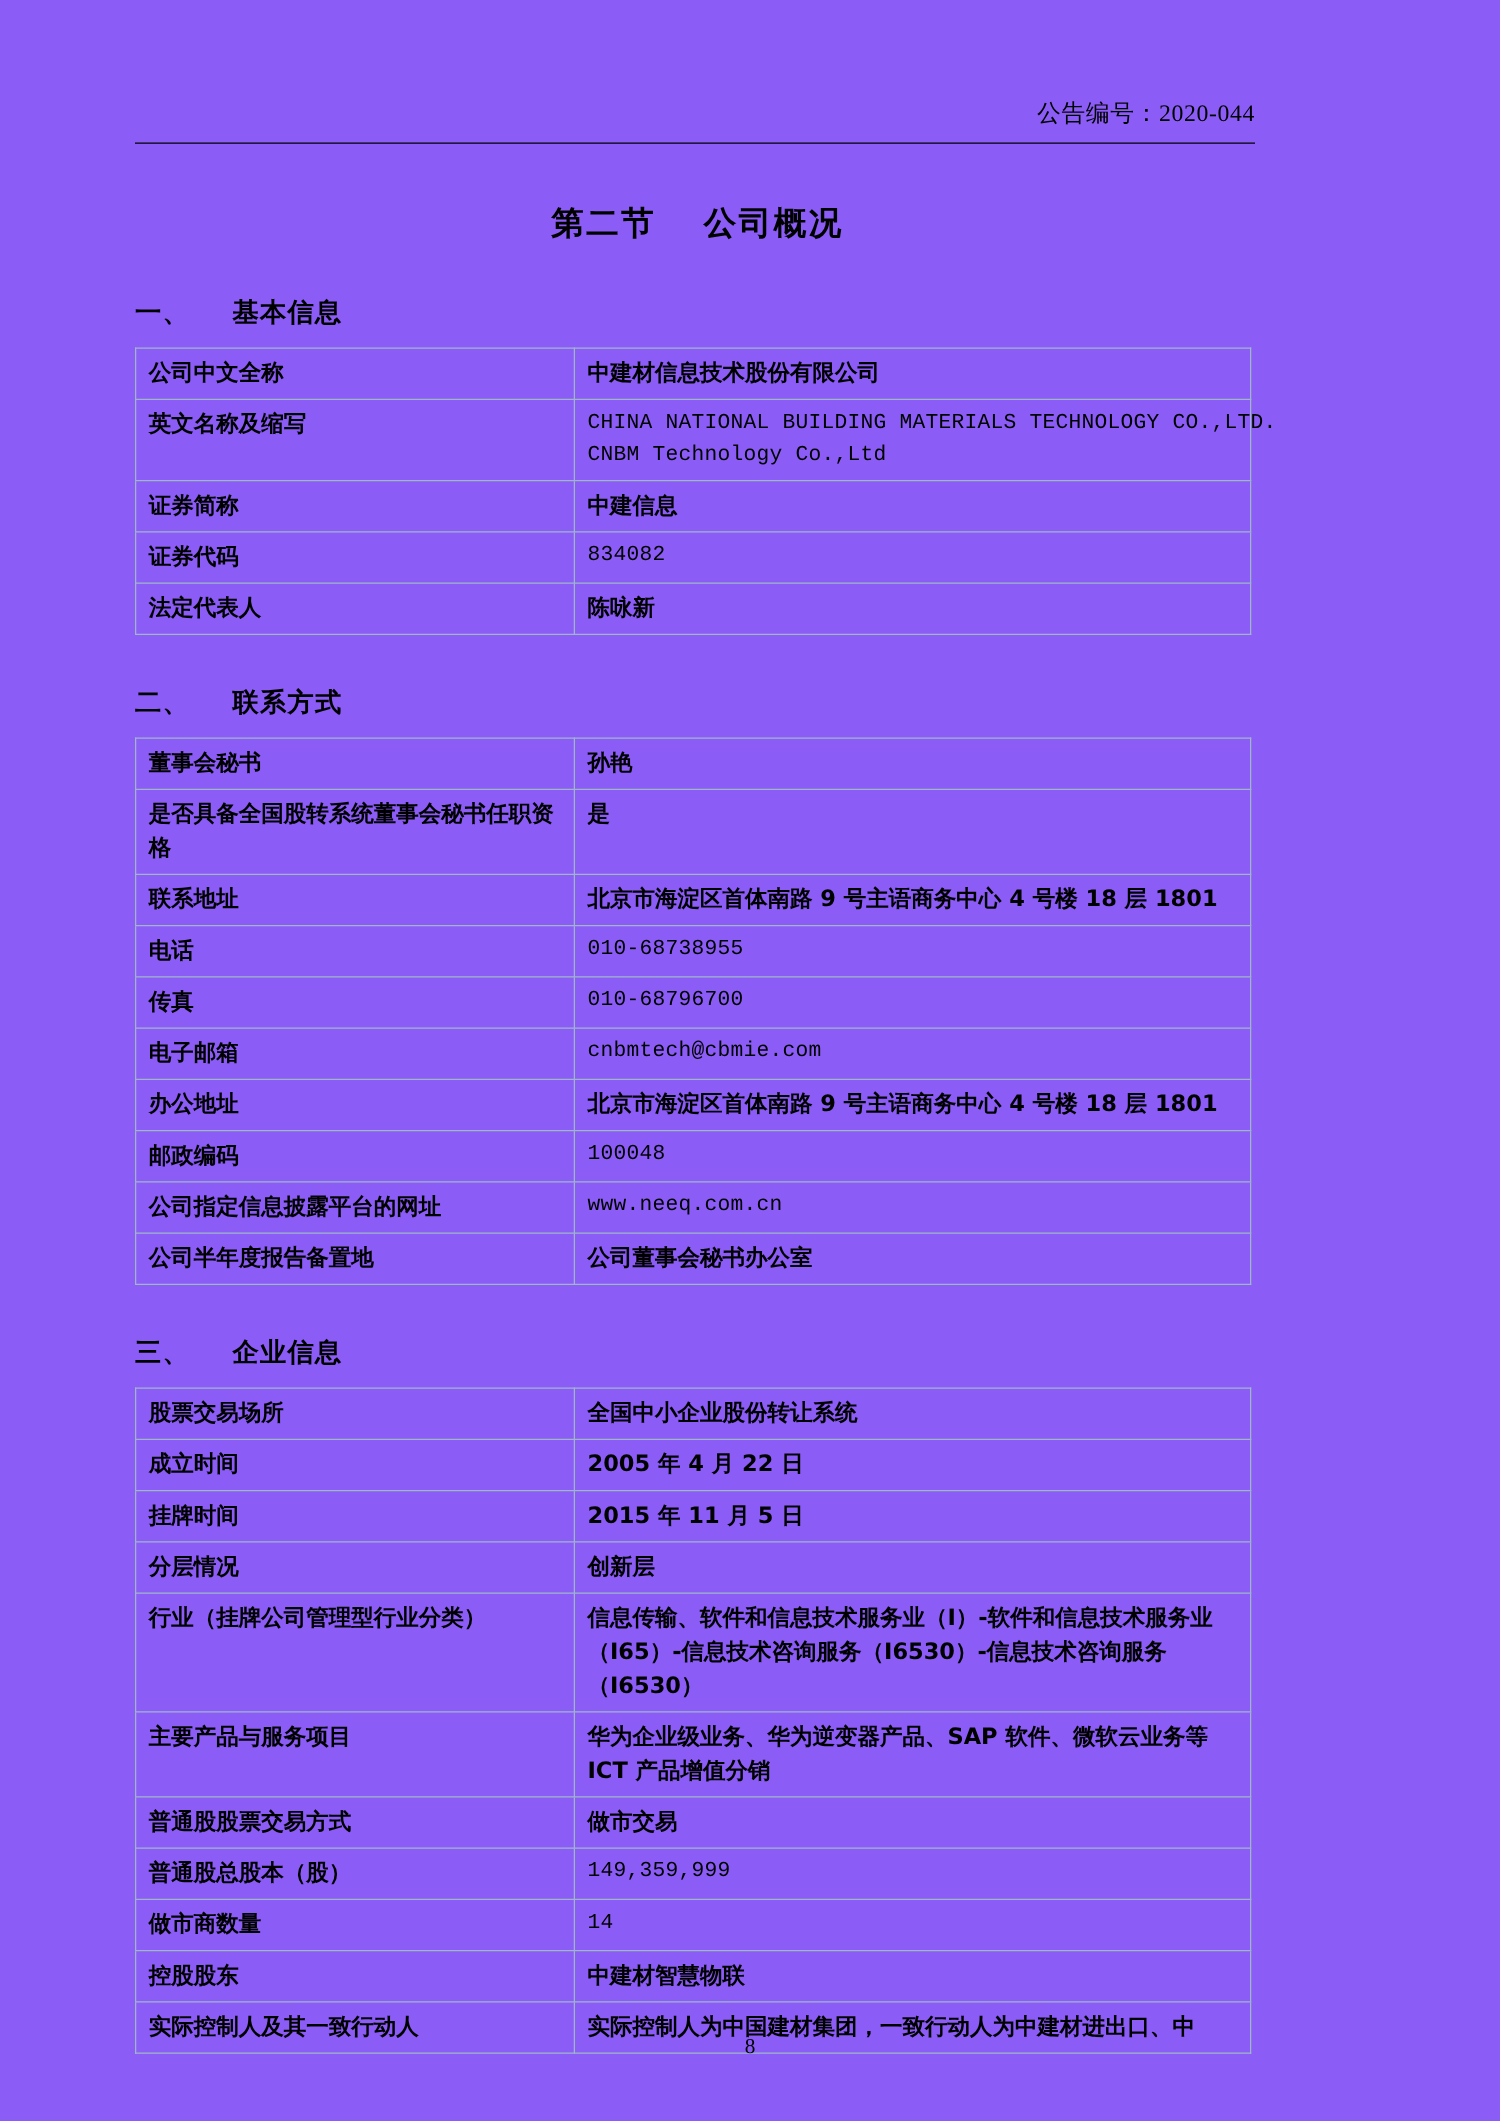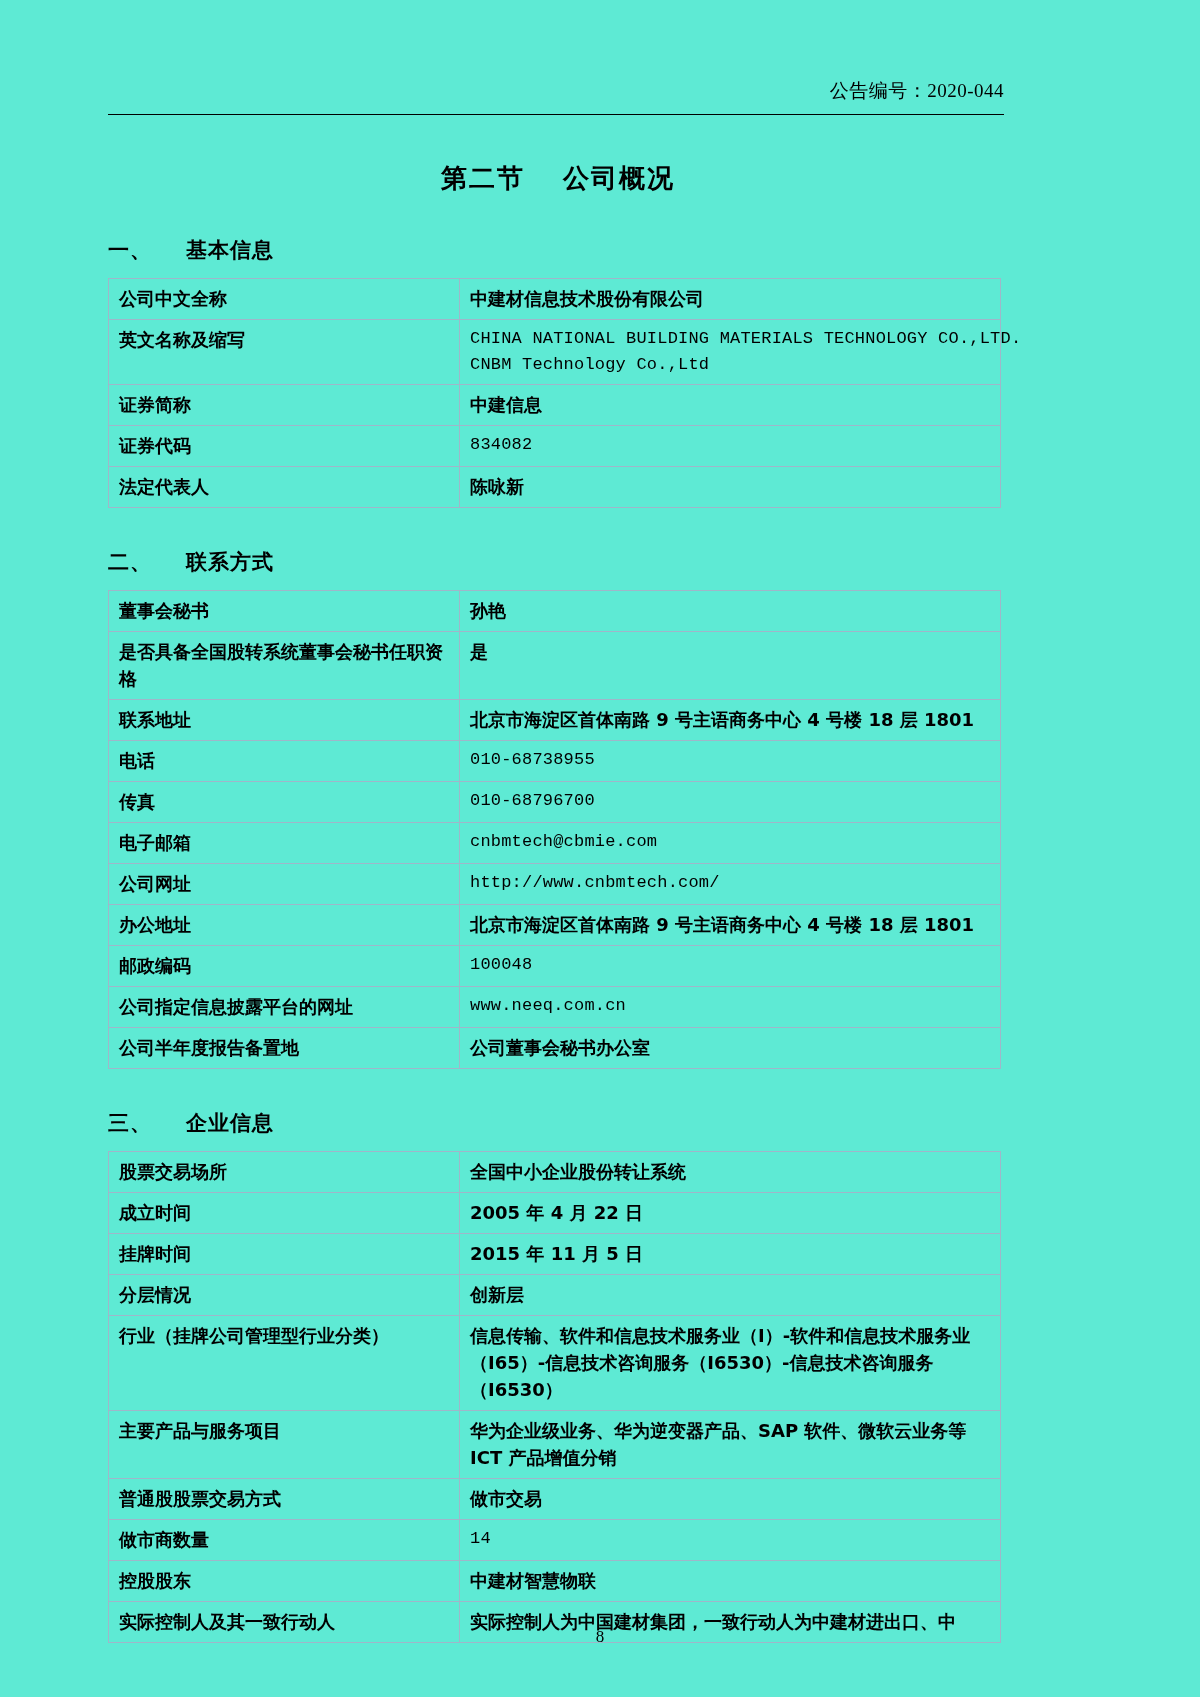--- a/index.html
+++ b/index.html
@@ -4,21 +4,21 @@
 <style>
   html, body {
     margin: 0;
     padding: 0;
     background: #ffffff;
   }
   .page {
     width: 1200px;
     height: 1697px;
     position: relative;
-    background: #5eead4;
+    background: #8b5cf6;
     font-family: "Liberation Serif", "DejaVu Serif", serif;
     color: #000000;
     box-sizing: border-box;
     overflow: hidden;
   }
   .content {
     position: absolute;
     left: 108px;
     top: 0;
     width: 900px;
@@ -165,24 +165,20 @@
         </tr>
         <tr>
           <td class="label cjk">传真</td>
           <td class="mono">010-68796700</td>
         </tr>
         <tr>
           <td class="label cjk">电子邮箱</td>
           <td class="mono">cnbmtech@cbmie.com</td>
         </tr>
         <tr>
-          <td class="label cjk">公司网址</td>
-          <td class="mono">http://www.cnbmtech.com/</td>
-        </tr>
-        <tr>
           <td class="label cjk">办公地址</td>
           <td class="cjk">北京市海淀区首体南路 9 号主语商务中心 4 号楼 18 层 1801</td>
         </tr>
         <tr>
           <td class="label cjk">邮政编码</td>
           <td class="mono">100048</td>
         </tr>
         <tr>
           <td class="label cjk">公司指定信息披露平台的网址</td>
           <td class="mono">www.neeq.com.cn</td>
@@ -221,20 +217,24 @@
         </tr>
         <tr>
           <td class="label cjk">主要产品与服务项目</td>
           <td class="cjk">华为企业级业务、华为逆变器产品、SAP 软件、微软云业务等 ICT 产品增值分销</td>
         </tr>
         <tr>
           <td class="label cjk">普通股股票交易方式</td>
           <td class="cjk">做市交易</td>
         </tr>
         <tr>
+          <td class="label cjk">普通股总股本（股）</td>
+          <td class="mono">149,359,999</td>
+        </tr>
+        <tr>
           <td class="label cjk">做市商数量</td>
           <td class="mono">14</td>
         </tr>
         <tr>
           <td class="label cjk">控股股东</td>
           <td class="cjk">中建材智慧物联</td>
         </tr>
         <tr>
           <td class="label cjk">实际控制人及其一致行动人</td>
           <td class="cjk">实际控制人为中国建材集团，一致行动人为中建材进出口、中</td>

